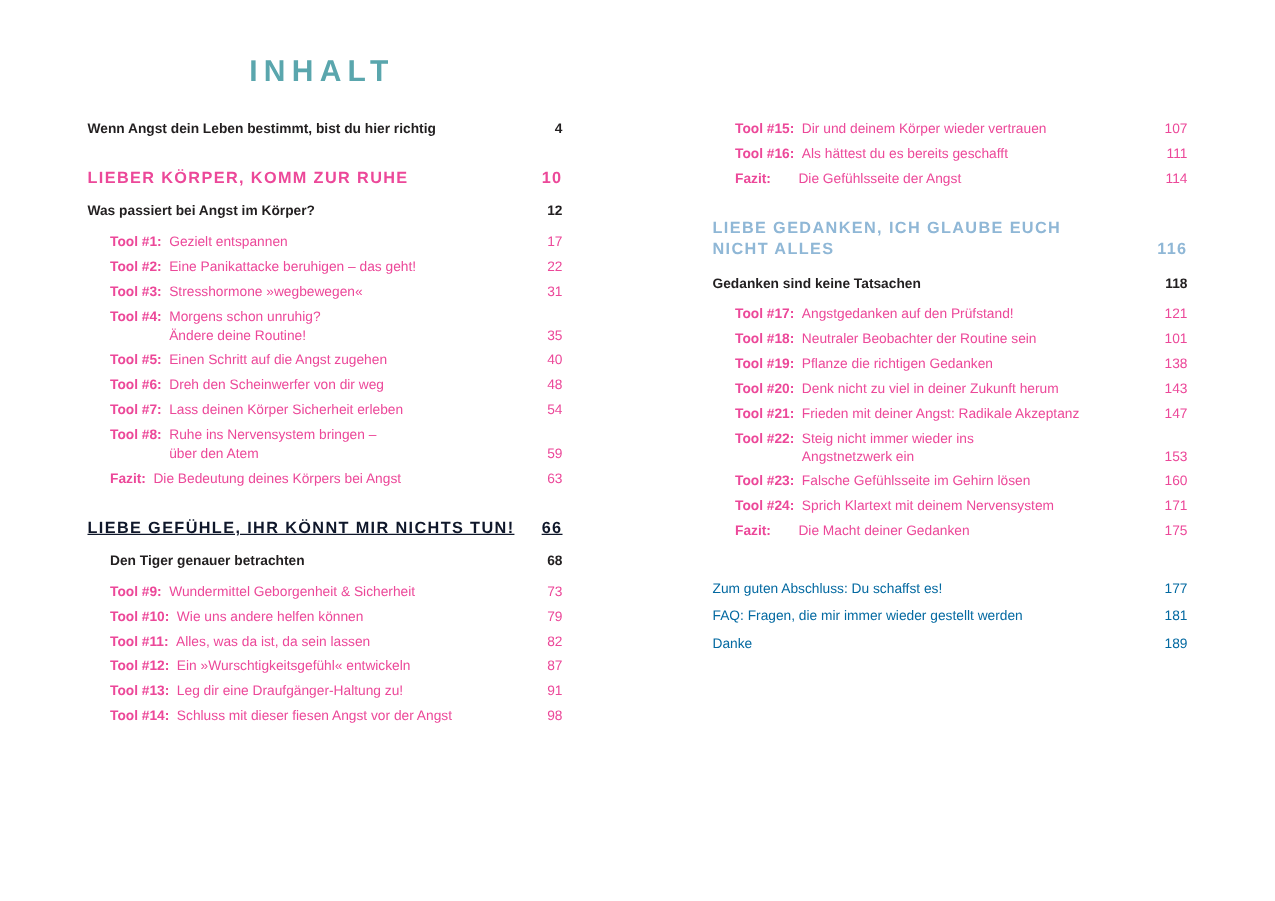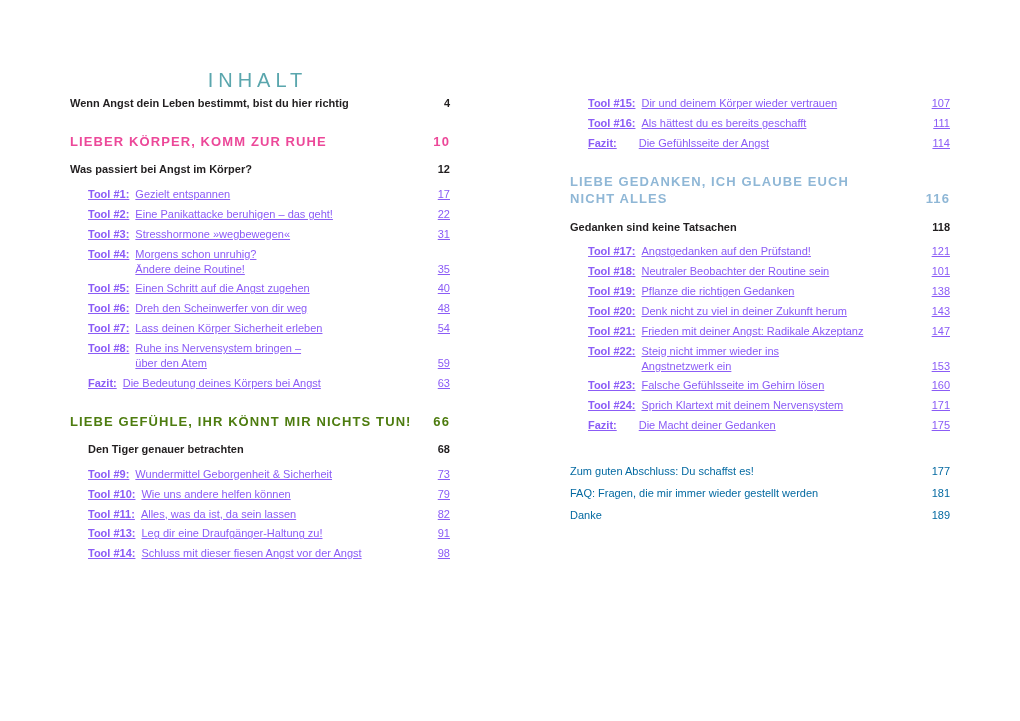--- a/index.html
+++ b/index.html
@@ -19,25 +19,24 @@
     width: 1020px;
     height: 721px;
     box-sizing: border-box;
   }
   .title {
     position: absolute;
     left: 0;
     top: 44px;
     width: 515px;
     text-align: center;
-    font-size: 20px;
+    font-size: 24px;
     letter-spacing: 5px;
     color: #5aa6ad;
-    font-weight: 400;
-    margin-top: 25px;
+    font-weight: 700;
   }
   .col {
     position: absolute;
     top: 96px;
     width: 380px;
   }
   .col-left { left: 70px; }
   .col-right { left: 570px; }
 
   .row {
@@ -74,38 +73,37 @@
   .chapter {
     font-weight: bold;
     letter-spacing: 1.1px;
     font-size: 13px;
     margin-top: 22px;
     margin-bottom: 12px;
     text-transform: uppercase;
   }
   .chapter .text { padding-left: 0; }
   .chapter.pink { color: #ec4899; }
-  .chapter.red { color: #4d7c0f; }
+  .chapter.red { color: #0f172a; text-decoration: underline; }
   .chapter.blue { color: #8fb7d6; }
 
   
   .section {
     font-weight: bold;
     color: #221f20;
     margin-bottom: 10px;
     margin-top: 2px;
   }
   .section .text { padding-left: 0; }
   .section.indent .text { padding-left: 18px; }
 
   
   .tool {
     margin-bottom: 5px;
-    color: #8b5cf6;
-    text-decoration: underline;
+    color: #ec4899;
   }
   .tool .label {
     font-weight: bold;
     padding-left: 18px;
   }
   .tool .text {
     padding-left: 6px;
   }
   .tool .text .line2 {
     display: block;
@@ -216,20 +214,25 @@
       <div class="label">Tool #10:</div>
       <div class="text">Wie uns andere helfen können</div>
       <div class="page-no">79</div>
     </div>
     <div class="row tool">
       <div class="label">Tool #11:</div>
       <div class="text">Alles, was da ist, da sein lassen</div>
       <div class="page-no">82</div>
     </div>
     <div class="row tool">
+      <div class="label">Tool #12:</div>
+      <div class="text">Ein »Wurschtigkeitsgefühl« entwickeln</div>
+      <div class="page-no">87</div>
+    </div>
+    <div class="row tool">
       <div class="label">Tool #13:</div>
       <div class="text">Leg dir eine Draufgänger-Haltung zu!</div>
       <div class="page-no">91</div>
     </div>
     <div class="row tool">
       <div class="label">Tool #14:</div>
       <div class="text">Schluss mit dieser fiesen Angst vor der Angst</div>
       <div class="page-no">98</div>
     </div>
 

